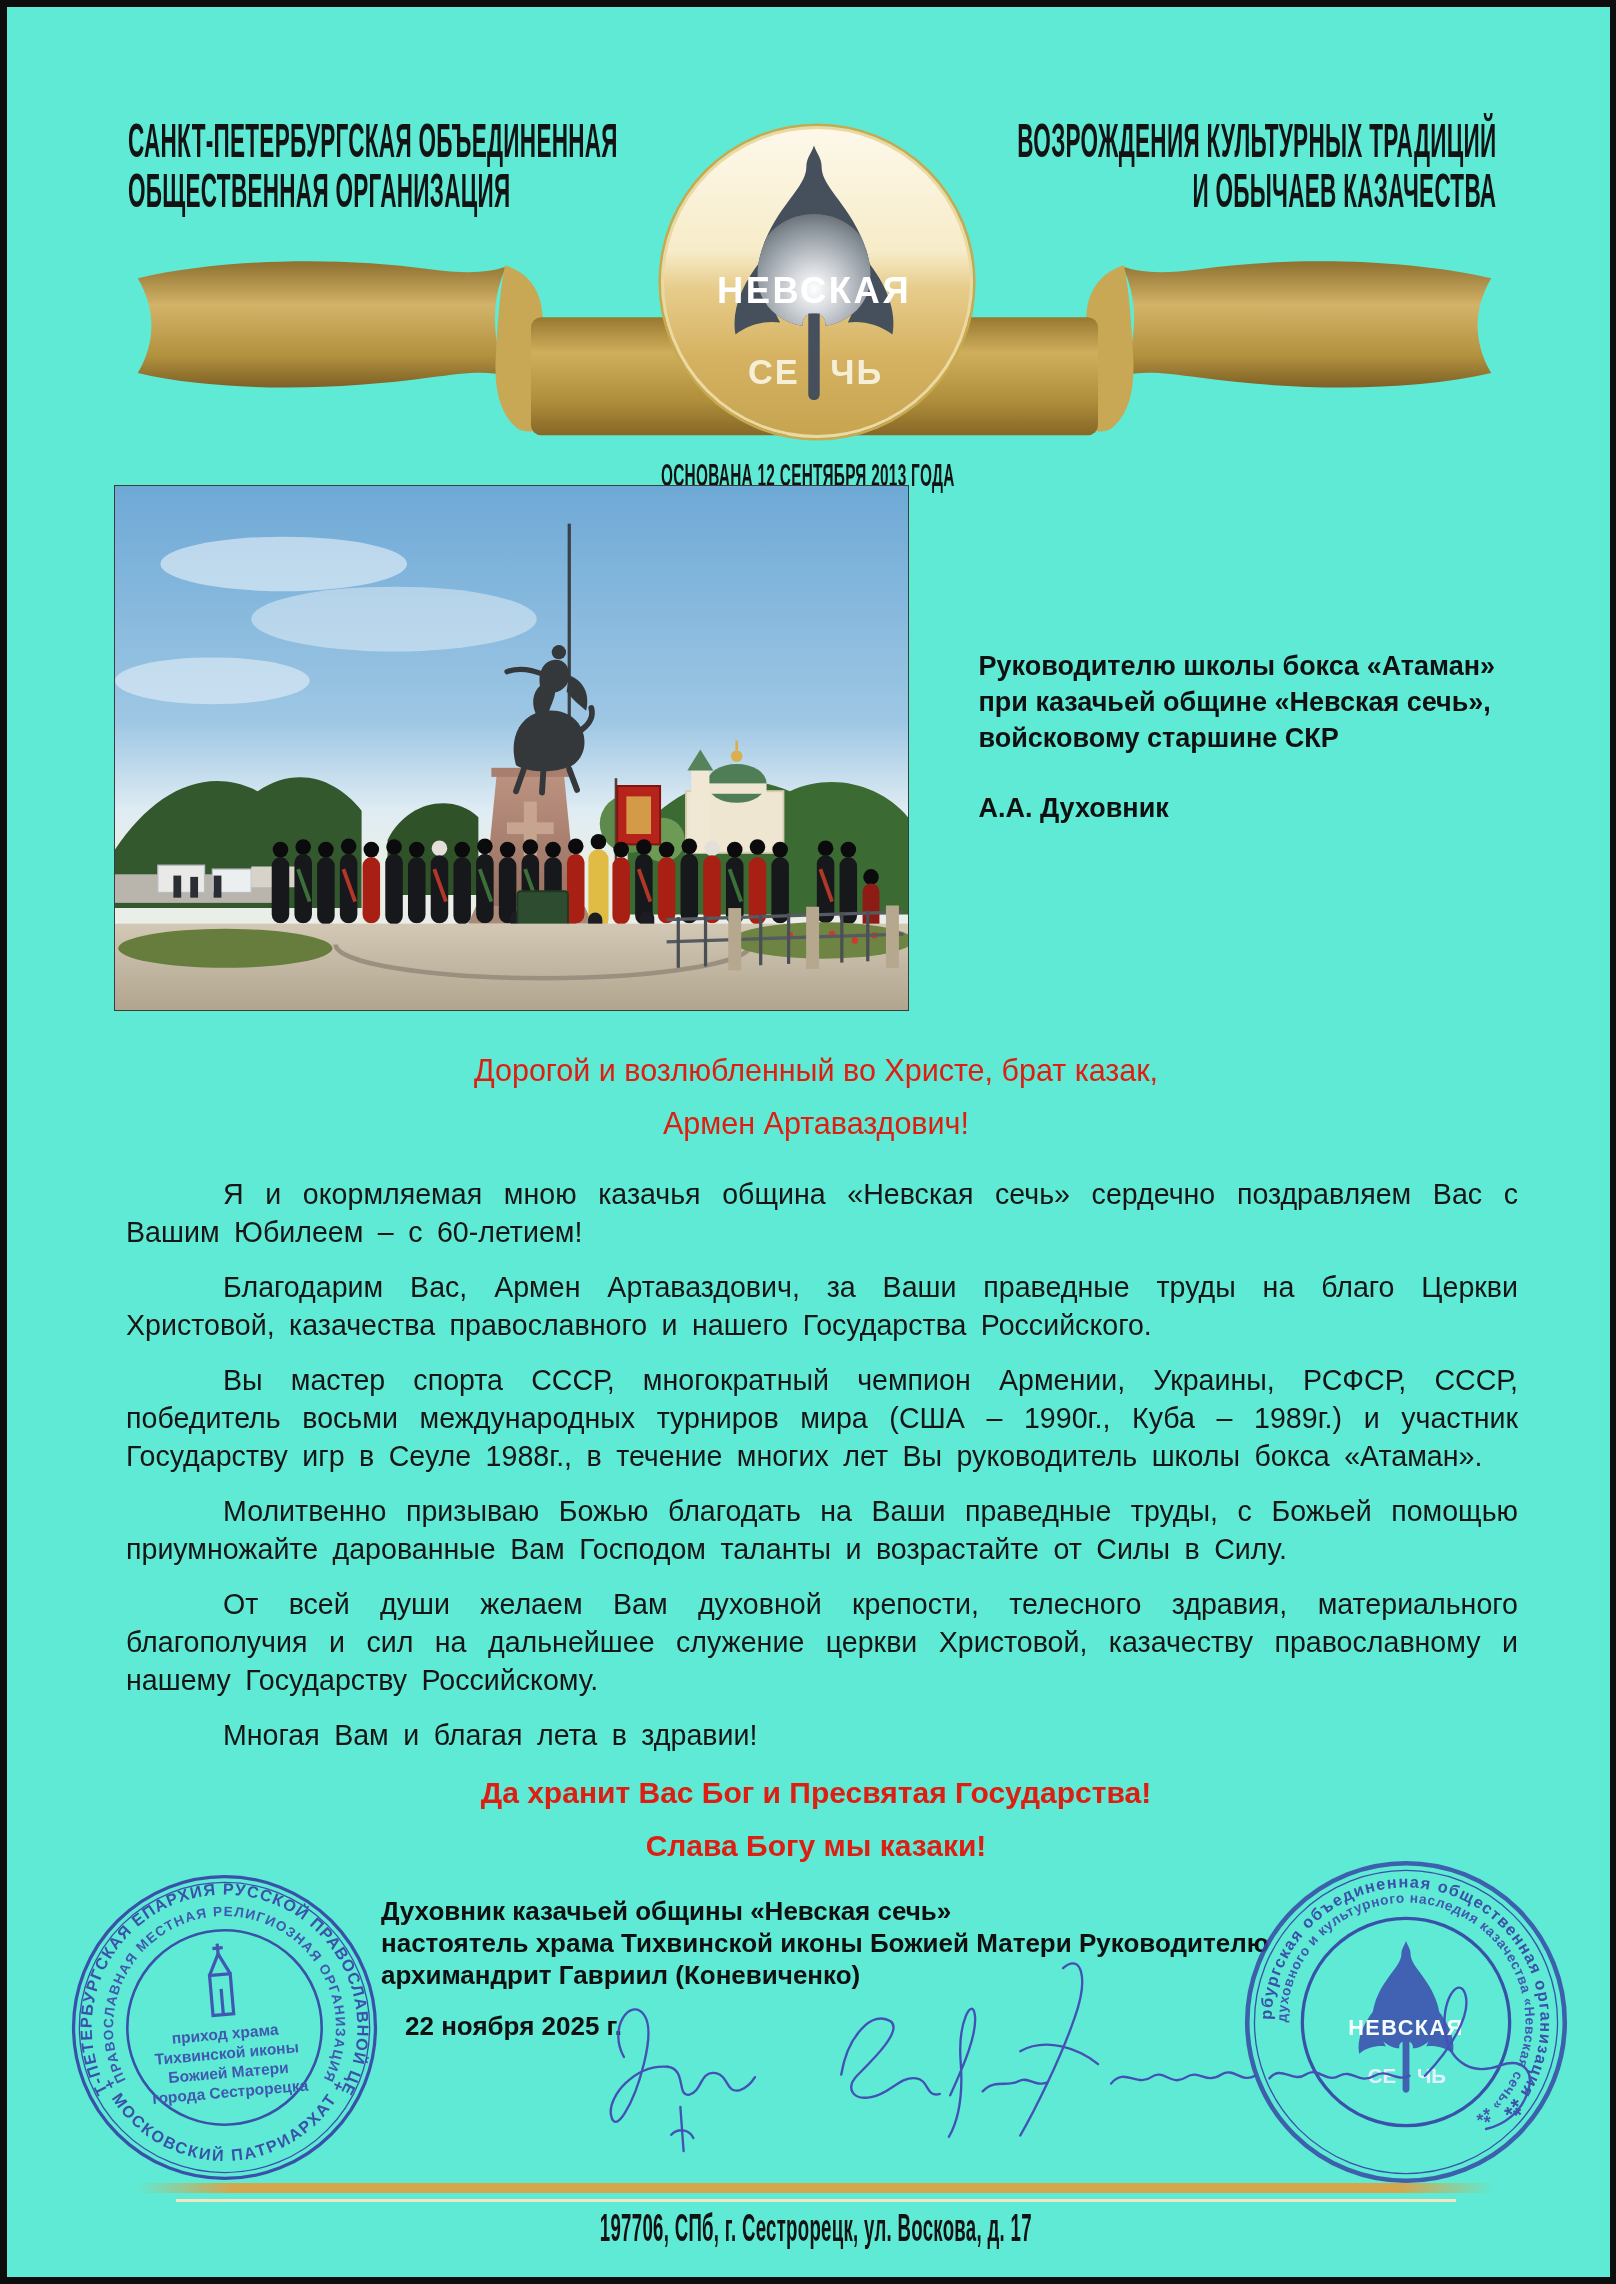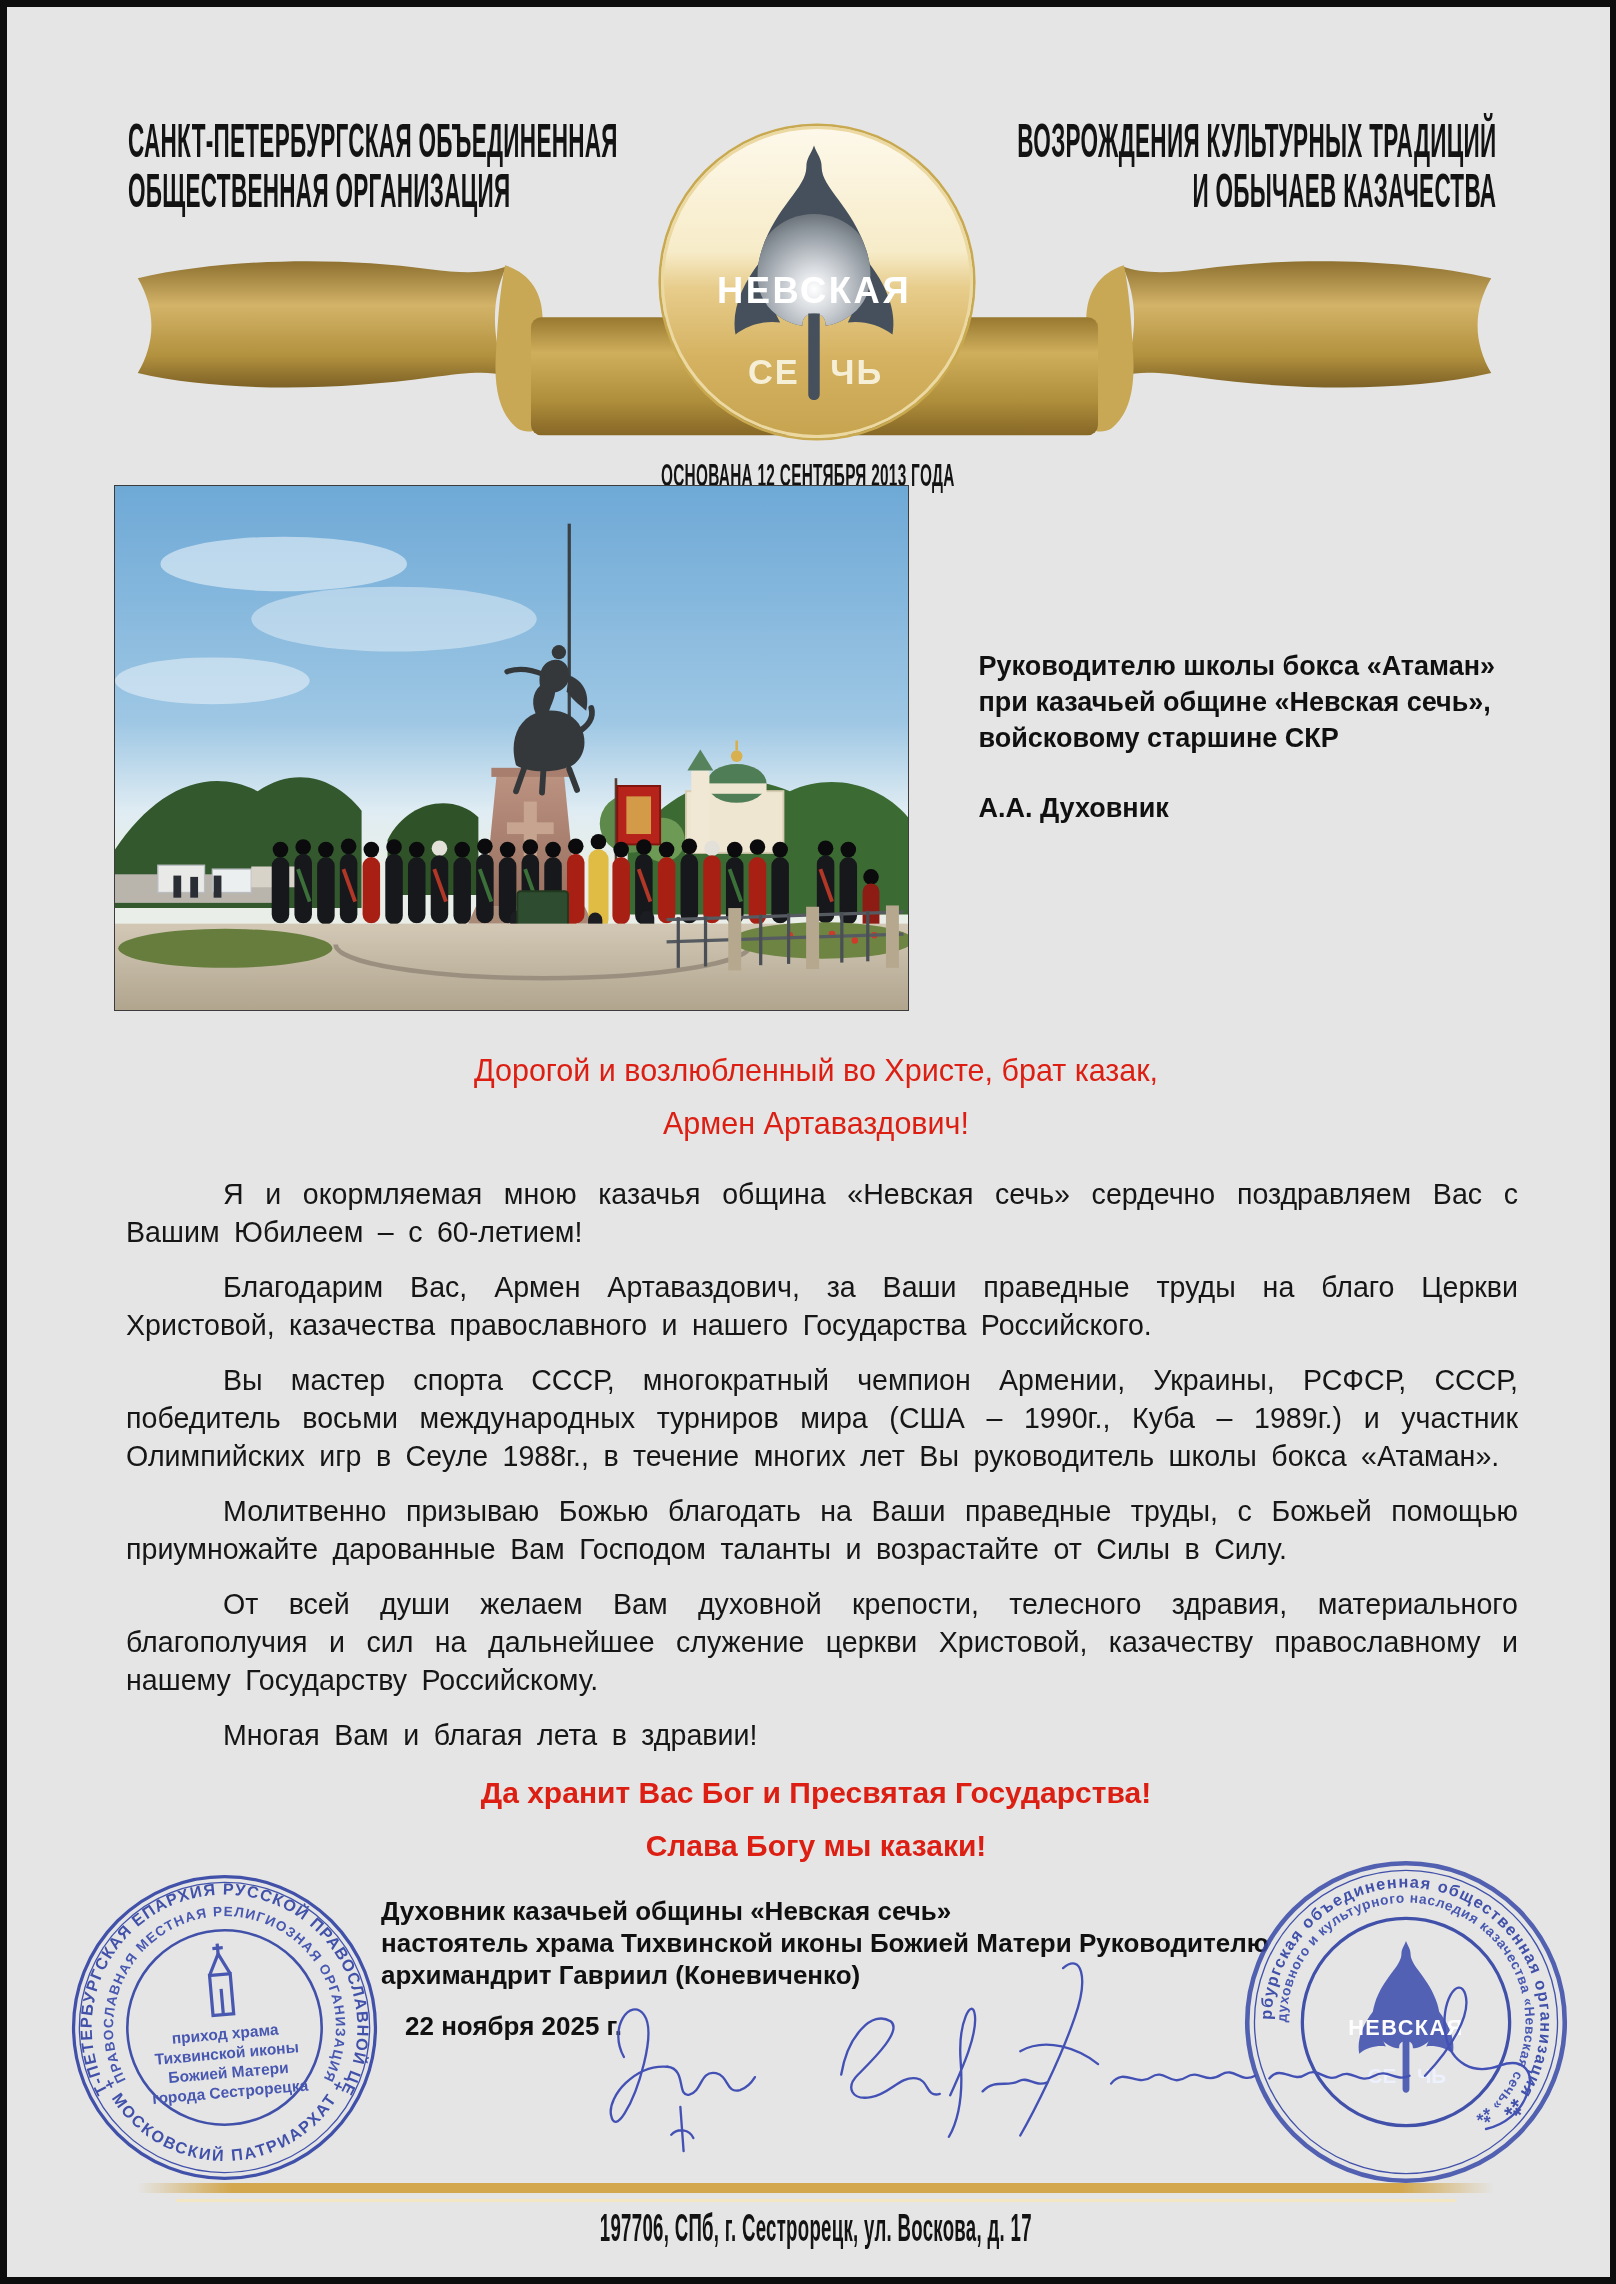--- a/index.html
+++ b/index.html
@@ -1,16 +1,16 @@
 <!DOCTYPE html>
 <html style="font-size:10.4px"><head>
 <meta charset="utf-8">
 <style>
   html,body{margin:0;padding:0;background:#777;}
-  .page{position:relative;width:1617px;height:2284px;background:#e5e5e5;
+  .page{position:relative;width:1617px;height:2284px;background:#5eead4;
         border:7.8px solid #0d0d0d;box-sizing:border-box;overflow:hidden;
         font-family:"Liberation Sans",sans-serif;color:#151515;}
   .abs{position:absolute;}
   
   .cond{font-weight:700;white-space:nowrap;letter-spacing:0.6px;color:#131313;}
   .hdr-line{font-size:49px;line-height:50px;display:block;transform:scaleX(0.46);}
   .hdr-left .hdr-line{transform-origin:left center;text-align:left;}
   .hdr-right .hdr-line{transform-origin:right center;text-align:right;}
   .founded-wrap{left:0;top:450px;width:1601px;display:flex;justify-content:center;}
   .founded{font-size:32px;transform:scaleX(0.48);transform-origin:center;}
@@ -330,21 +330,21 @@
   </div>
 
   <div class="abs letter">
     <div class="sal">
       <div>Дорогой и возлюбленный во Христе, брат казак,</div>
       <div>Армен Артаваздович!</div>
     </div>
     <div class="bodytext">
       <p>Я и окормляемая мною казачья община «Невская сечь» сердечно поздравляем Вас с Вашим Юбилеем – с 60-летием!</p>
       <p>Благодарим Вас, Армен Артаваздович, за Ваши праведные труды на благо Церкви Христовой, казачества православного и нашего Государства Российского.</p>
-      <p>Вы мастер спорта СССР, многократный чемпион Армении, Украины, РСФСР, СССР, победитель восьми международных турниров мира (США – 1990г., Куба – 1989г.) и участник Олимпийских игр в Сеуле 1988г., в течение многих лет Вы руководитель школы бокса «Атаман».</p>
+      <p>Вы мастер спорта СССР, многократный чемпион Армении, Украины, РСФСР, СССР, победитель восьми международных турниров мира (США – 1990г., Куба – 1989г.) и участник Государству игр в Сеуле 1988г., в течение многих лет Вы руководитель школы бокса «Атаман».</p>
       <p>Молитвенно призываю Божью благодать на Ваши праведные труды, с Божьей помощью приумножайте дарованные Вам Господом таланты и возрастайте от Силы в Силу.</p>
       <p>От всей души желаем Вам духовной крепости, телесного здравия, материального благополучия и сил на дальнейшее служение церкви Христовой, казачеству православному и нашему Государству Российскому.</p>
       <p>Многая Вам и благая лета в здравии!</p>
     </div>
     <div class="redline redline1">Да хранит Вас Бог и Пресвятая Государства!</div>
     <div class="redline redline2">Слава Богу мы казаки!</div>
     <div class="sigblock">
       <div>Духовник казачьей общины «Невская сечь»</div>
       <div>настоятель храма Тихвинской иконы Божией Матери Руководителю</div>
       <div>архимандрит Гавриил (Коневиченко)</div>

